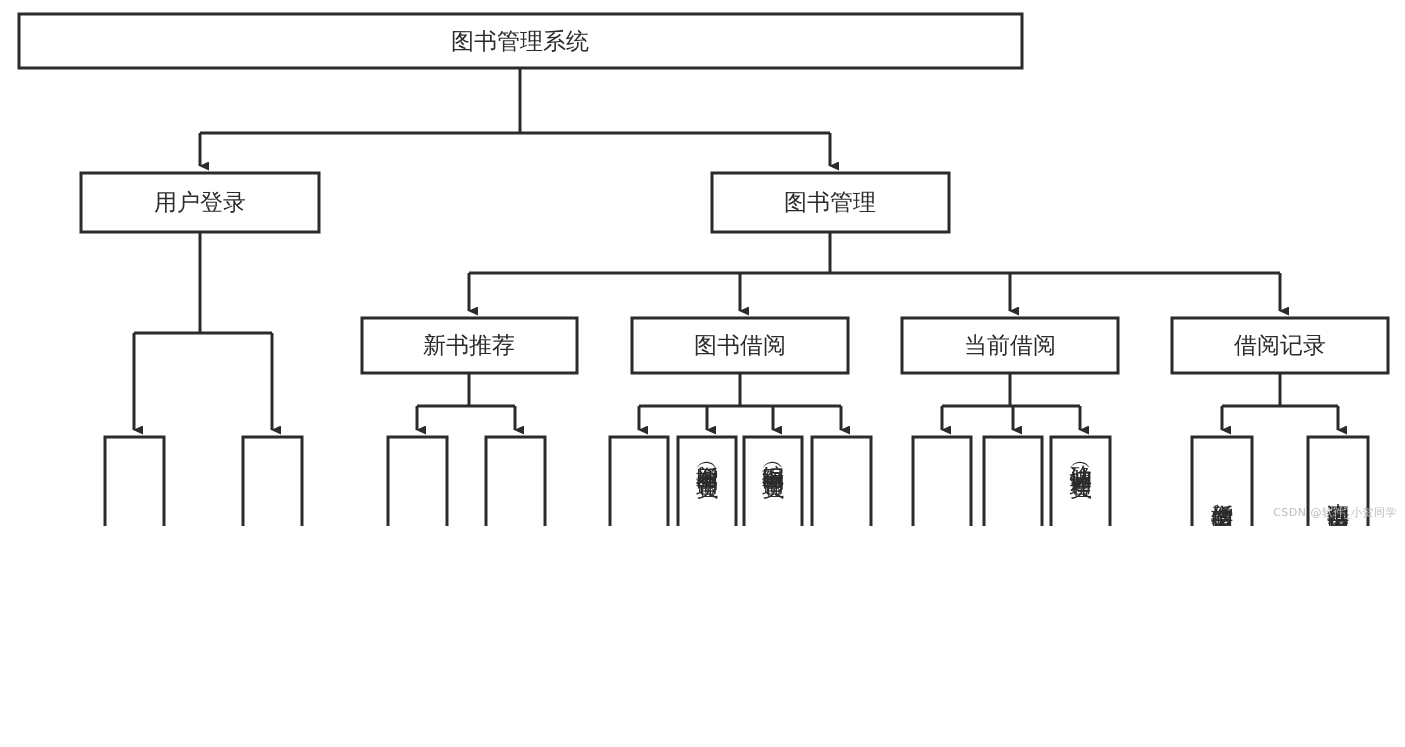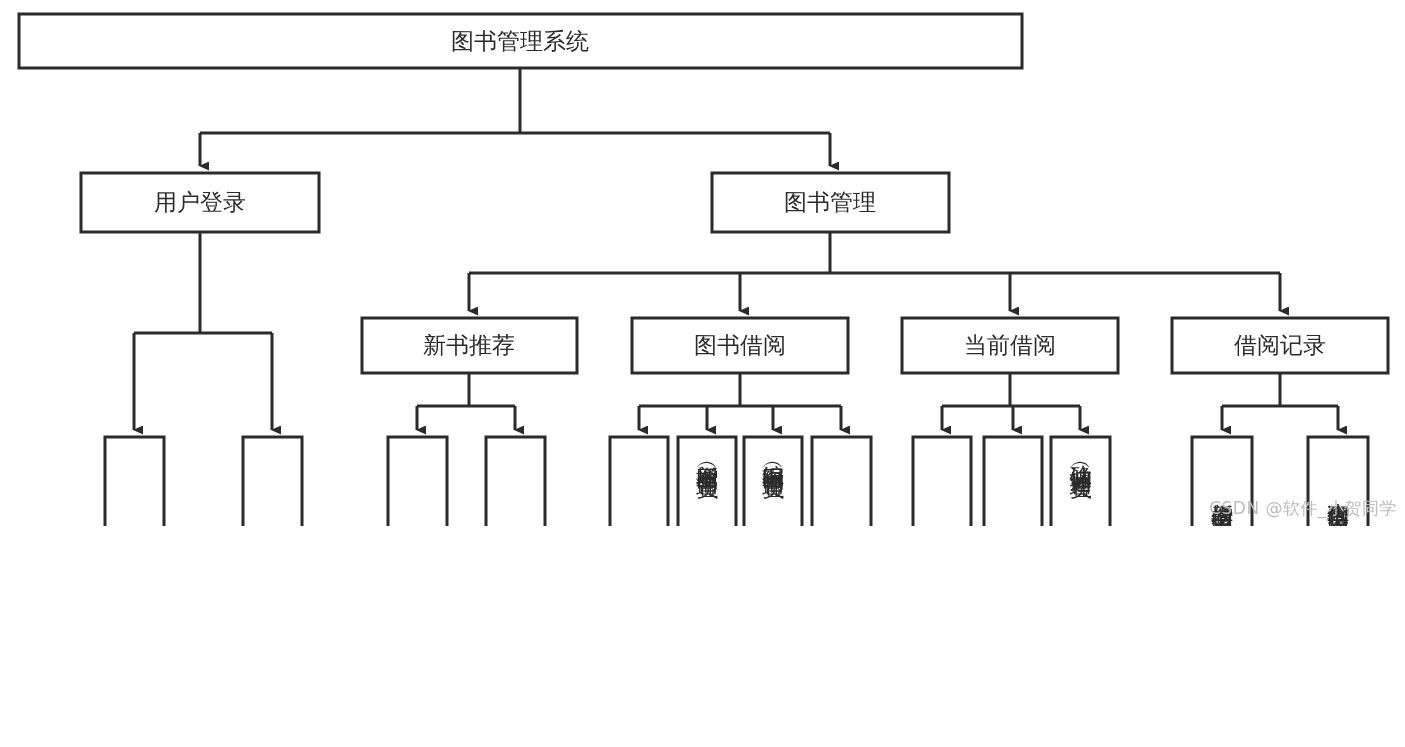--- a/index.html
+++ b/index.html
@@ -46,21 +46,21 @@
     font-family: "DejaVu Sans", "Liberation Sans", sans-serif;
     font-size: 23px;
     text-anchor: middle;
     dominant-baseline: middle;
   }
   .watermark {
     position: absolute;
     right: 8px;
     bottom: 6px;
     color: #bdbdbd;
-    font-size: 17px;
+    font-size: 11px;
     font-family: "DejaVu Sans", "Liberation Sans", sans-serif;
     letter-spacing: 0.5px;
     white-space: nowrap;
     user-select: none;
   }
   .vlabel-cell {
     position: absolute;
     display: flex;
     align-items: flex-start;
     justify-content: center;

